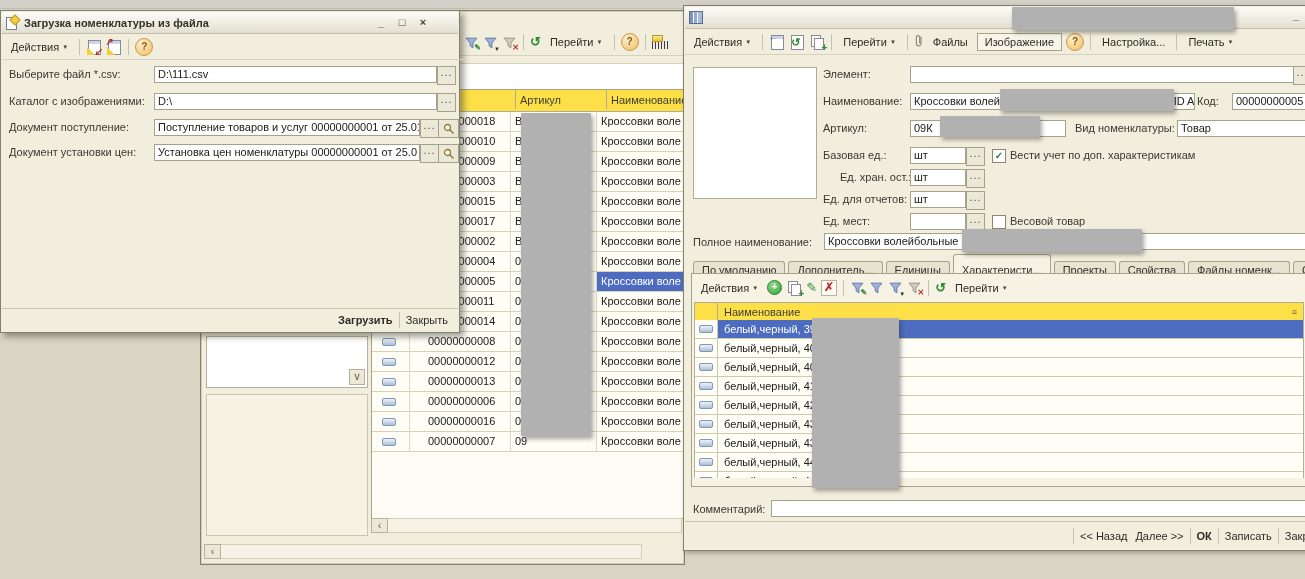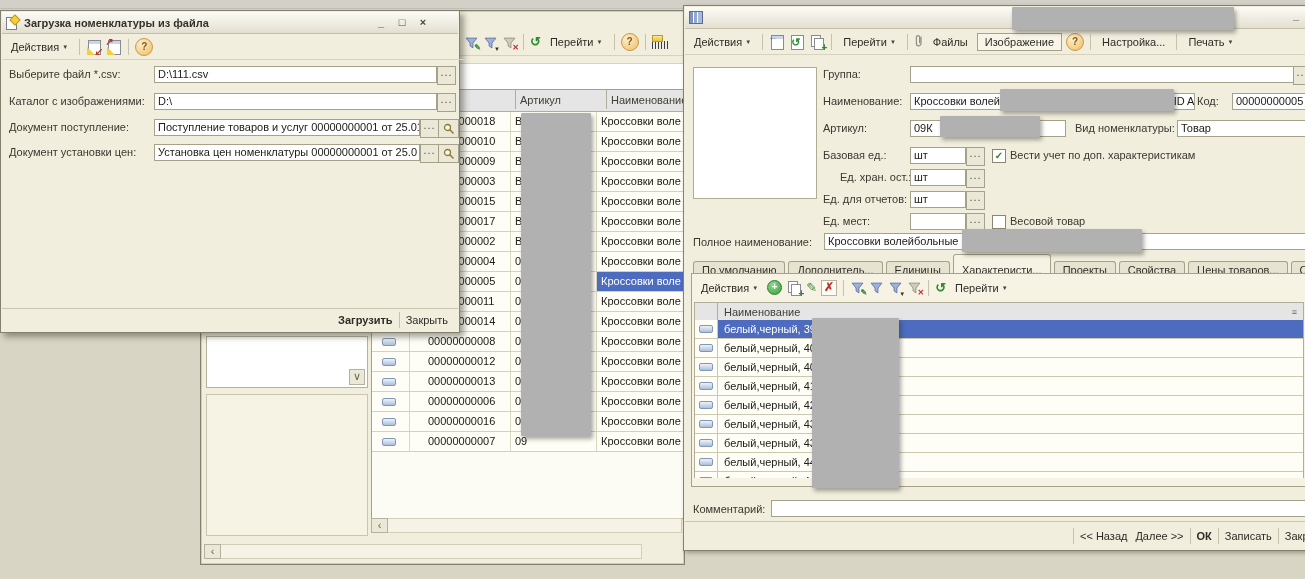--- a/index.html
+++ b/index.html
@@ -20,21 +20,21 @@
   .fld{position:absolute;background:#fff;border:1px solid #a6a28a;height:15px;line-height:15px;
        padding:0 3px;white-space:nowrap;overflow:hidden}
   .lbl{position:absolute;white-space:nowrap;color:#3a382f}
   .dots{position:absolute;width:17px;height:17px;background:#ece8d8;border:1px solid #a6a28a;
         text-align:center;line-height:11px;color:#55523f;letter-spacing:1px}
   .mag{position:absolute;width:19px;height:17px;background:#ece8d8;border:1px solid #a6a28a;
        display:flex;align-items:center;justify-content:center}
   .qbtn{width:16px;height:16px;border-radius:50%;background:radial-gradient(circle at 35% 30%,#fdeeca,#f2bd63);
         border:1px solid #c79a4c;color:#7c5c1d;font-weight:bold;text-align:center;line-height:15px;font-size:10px}
   
-  .thead{background:#e5e5e5;color:#3f3e33;border-bottom:1px solid #b2ae95}
+  .thead{background:#fde047;color:#3f3e33;border-bottom:1px solid #b2ae95}
   .trow{display:flex;height:19px;line-height:19px;background:#fefdf6;border-bottom:1px solid #d6d2b9}
   .cell{display:block;overflow:hidden;white-space:nowrap;border-right:1px solid #dcd8bf;height:19px}
   .sel{background:#4d6cc0;color:#fff}
   .dash{display:inline-block;width:12px;height:6px;border-radius:2px;margin:6px 0 0 10px;
         background:linear-gradient(#eef3fa,#aebfd6);border:1px solid #8098b8}
   
   .icon16{position:relative;width:16px;height:16px;display:inline-block}
   .pg{position:absolute;left:2px;top:1px;width:11px;height:13px;background:#fff;border:1px solid #8a8a96}
   .pg.grid{background:linear-gradient(#cdd6e8 0 3px,#fff 3px)}
   .tri{position:absolute;left:1px;bottom:0;width:0;height:0;border-left:8px solid #f4cf3a;border-top:8px solid transparent}
@@ -274,21 +274,21 @@
     <span class="qbtn">?</span>
     <span class="sep"></span>
     <span class="tbtn">Настройка...</span>
     <span class="sep"></span>
     <span class="tbtn">
       <span>Печать</span> <b class="dd">▼</b></span>
   </div>
 
   <div class="abs" style="left:9px;top:61px;width:122px;height:130px;background:#fff;border:1px solid #b0ac94"></div>
 
-  <span class="lbl" style="left:139px;top:62px">Группа:</span>
+  <span class="lbl" style="left:139px;top:62px">Элемент:</span>
   <span class="fld" style="left:226px;top:60px;width:377px"></span>
   <span class="dots" style="left:609px;top:60px">...</span>
 
   <span class="lbl" style="left:139px;top:89px">Наименование:</span>
   <span class="fld" style="left:226px;top:87px;width:277px">Кроссовки волейбольные Mizano Wave Lightning MID AW1</span>
   <span class="lbl" style="left:513px;top:89px">Код:</span>
   <span class="fld" style="left:548px;top:87px;width:90px">00000000005</span>
 
   <span class="lbl" style="left:139px;top:116px">Артикул:</span>
   <span class="fld" style="left:226px;top:114px;width:148px">09К</span>
@@ -311,21 +311,21 @@
 
   <span class="lbl" style="left:139px;top:209px">Ед. мест:</span>
   <span class="fld" style="left:226px;top:207px;width:48px"></span>
   <span class="dots" style="left:282px;top:207px">...</span>
   <span class="chk" style="left:308px;top:209px"></span>
   <span class="lbl" style="left:326px;top:209px">Весовой товар</span>
 
   <span class="lbl" style="left:9px;top:230px">Полное наименование:</span>
   <span class="fld" style="left:140px;top:227px;width:478px">Кроссовки волейбольные Mi</span>
 
-  <div class="abs" id="tabs" style="left:9px;top:248px;width:690px;height:20px;white-space:nowrap"><span class="tab">По умолчанию</span><span class="tab">Дополнитель...</span><span class="tab">Единицы</span><span class="tab active">Характеристи...</span><span class="tab">Проекты</span><span class="tab">Свойства</span><span class="tab">Цены товаров...</span><span class="tab">Описание</span></div>
+  <div class="abs" id="tabs" style="left:9px;top:248px;width:690px;height:20px;white-space:nowrap"><span class="tab">По умолчанию</span><span class="tab">Дополнитель...</span><span class="tab">Единицы</span><span class="tab active">Характеристи...</span><span class="tab">Проекты</span><span class="tab">Свойства</span><span class="tab">Файлы номенк...</span><span class="tab">Описание</span></div>
 
   <div class="abs" style="left:7px;top:267px;width:614px;height:212px;border:1px solid #a6a28a;background:#f6f3e5">
     <div class="tbar" style="left:0;top:2px;right:0;height:23px;border-bottom:none">
       <span class="tbtn">
         <span>Действия</span> <b class="dd">▼</b></span>
       <span class="addbtn">+</span>
       <span class="ic-copy">
           <span class="p1"></span>
           <span class="p2"></span>
           <span class="plus">+</span>

